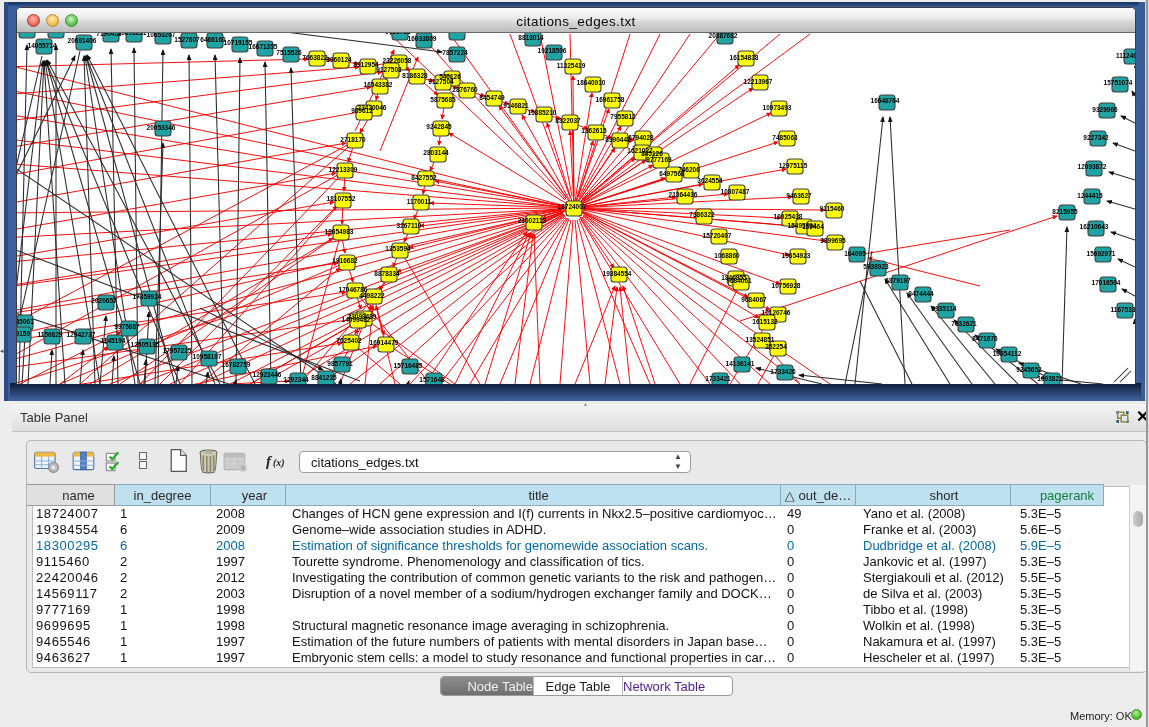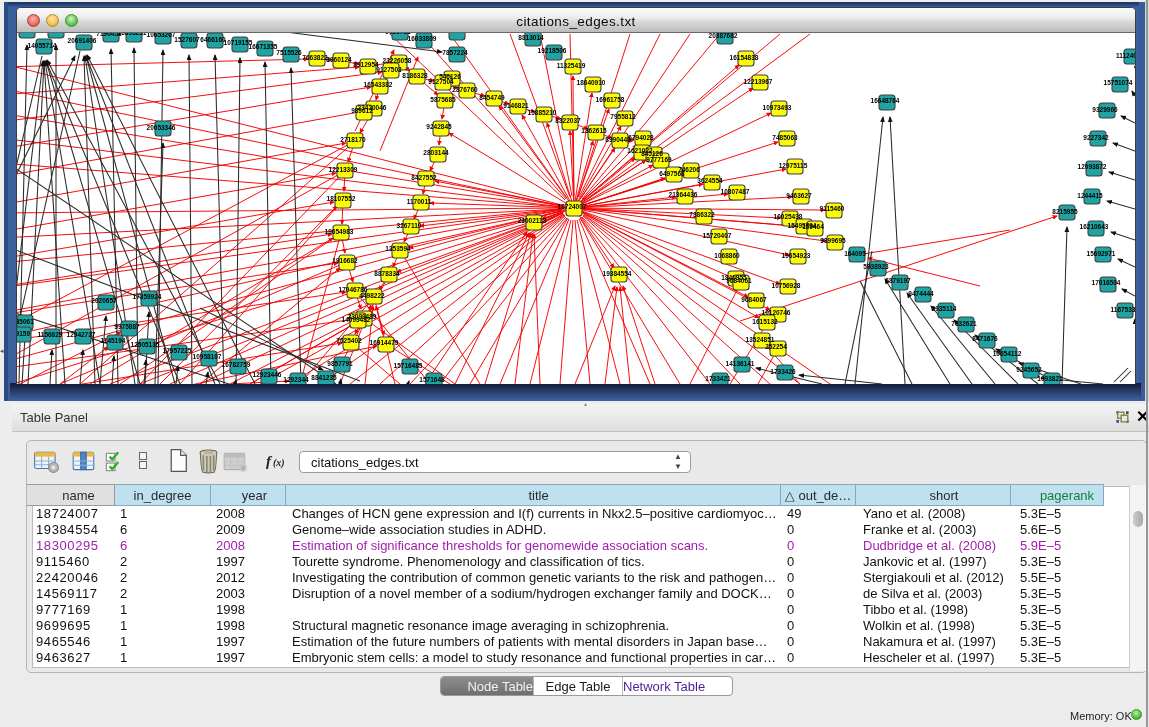--- a/index.html
+++ b/index.html
@@ -662,21 +662,21 @@
 </div>
 <div class="abs" style="left:0;top:121px;width:1107px;height:16px;font-size:13px;color:#111;line-height:16px">
 <span class="abs" style="left:24px;letter-spacing:0.6px">19384554</span>
 <span class="abs" style="left:108px">6</span>
 <span class="abs" style="left:204px">2009</span>
 <span class="abs" style="left:280px;width:487px;overflow:hidden;white-space:nowrap">Genome–wide association studies in ADHD.</span>
 <span class="abs" style="left:775px">0</span>
 <span class="abs" style="left:851px">Franke et al. (2003)</span>
 <span class="abs" style="left:1008px">5.6E–5</span>
 </div>
-<div class="abs" style="left:0;top:137px;width:1107px;height:16px;font-size:13px;color:#a21caf;line-height:16px">
+<div class="abs" style="left:0;top:137px;width:1107px;height:16px;font-size:13px;color:#0369a1;line-height:16px">
 <span class="abs" style="left:24px;letter-spacing:0.6px">18300295</span>
 <span class="abs" style="left:108px">6</span>
 <span class="abs" style="left:204px">2008</span>
 <span class="abs" style="left:280px;width:487px;overflow:hidden;white-space:nowrap">Estimation of significance thresholds for genomewide association scans.</span>
 <span class="abs" style="left:775px">0</span>
 <span class="abs" style="left:851px">Dudbridge et al. (2008)</span>
 <span class="abs" style="left:1008px">5.9E–5</span>
 </div>
 <div class="abs" style="left:0;top:153px;width:1107px;height:16px;font-size:13px;color:#111;line-height:16px">
 <span class="abs" style="left:24px;letter-spacing:0.6px">9115460</span>

